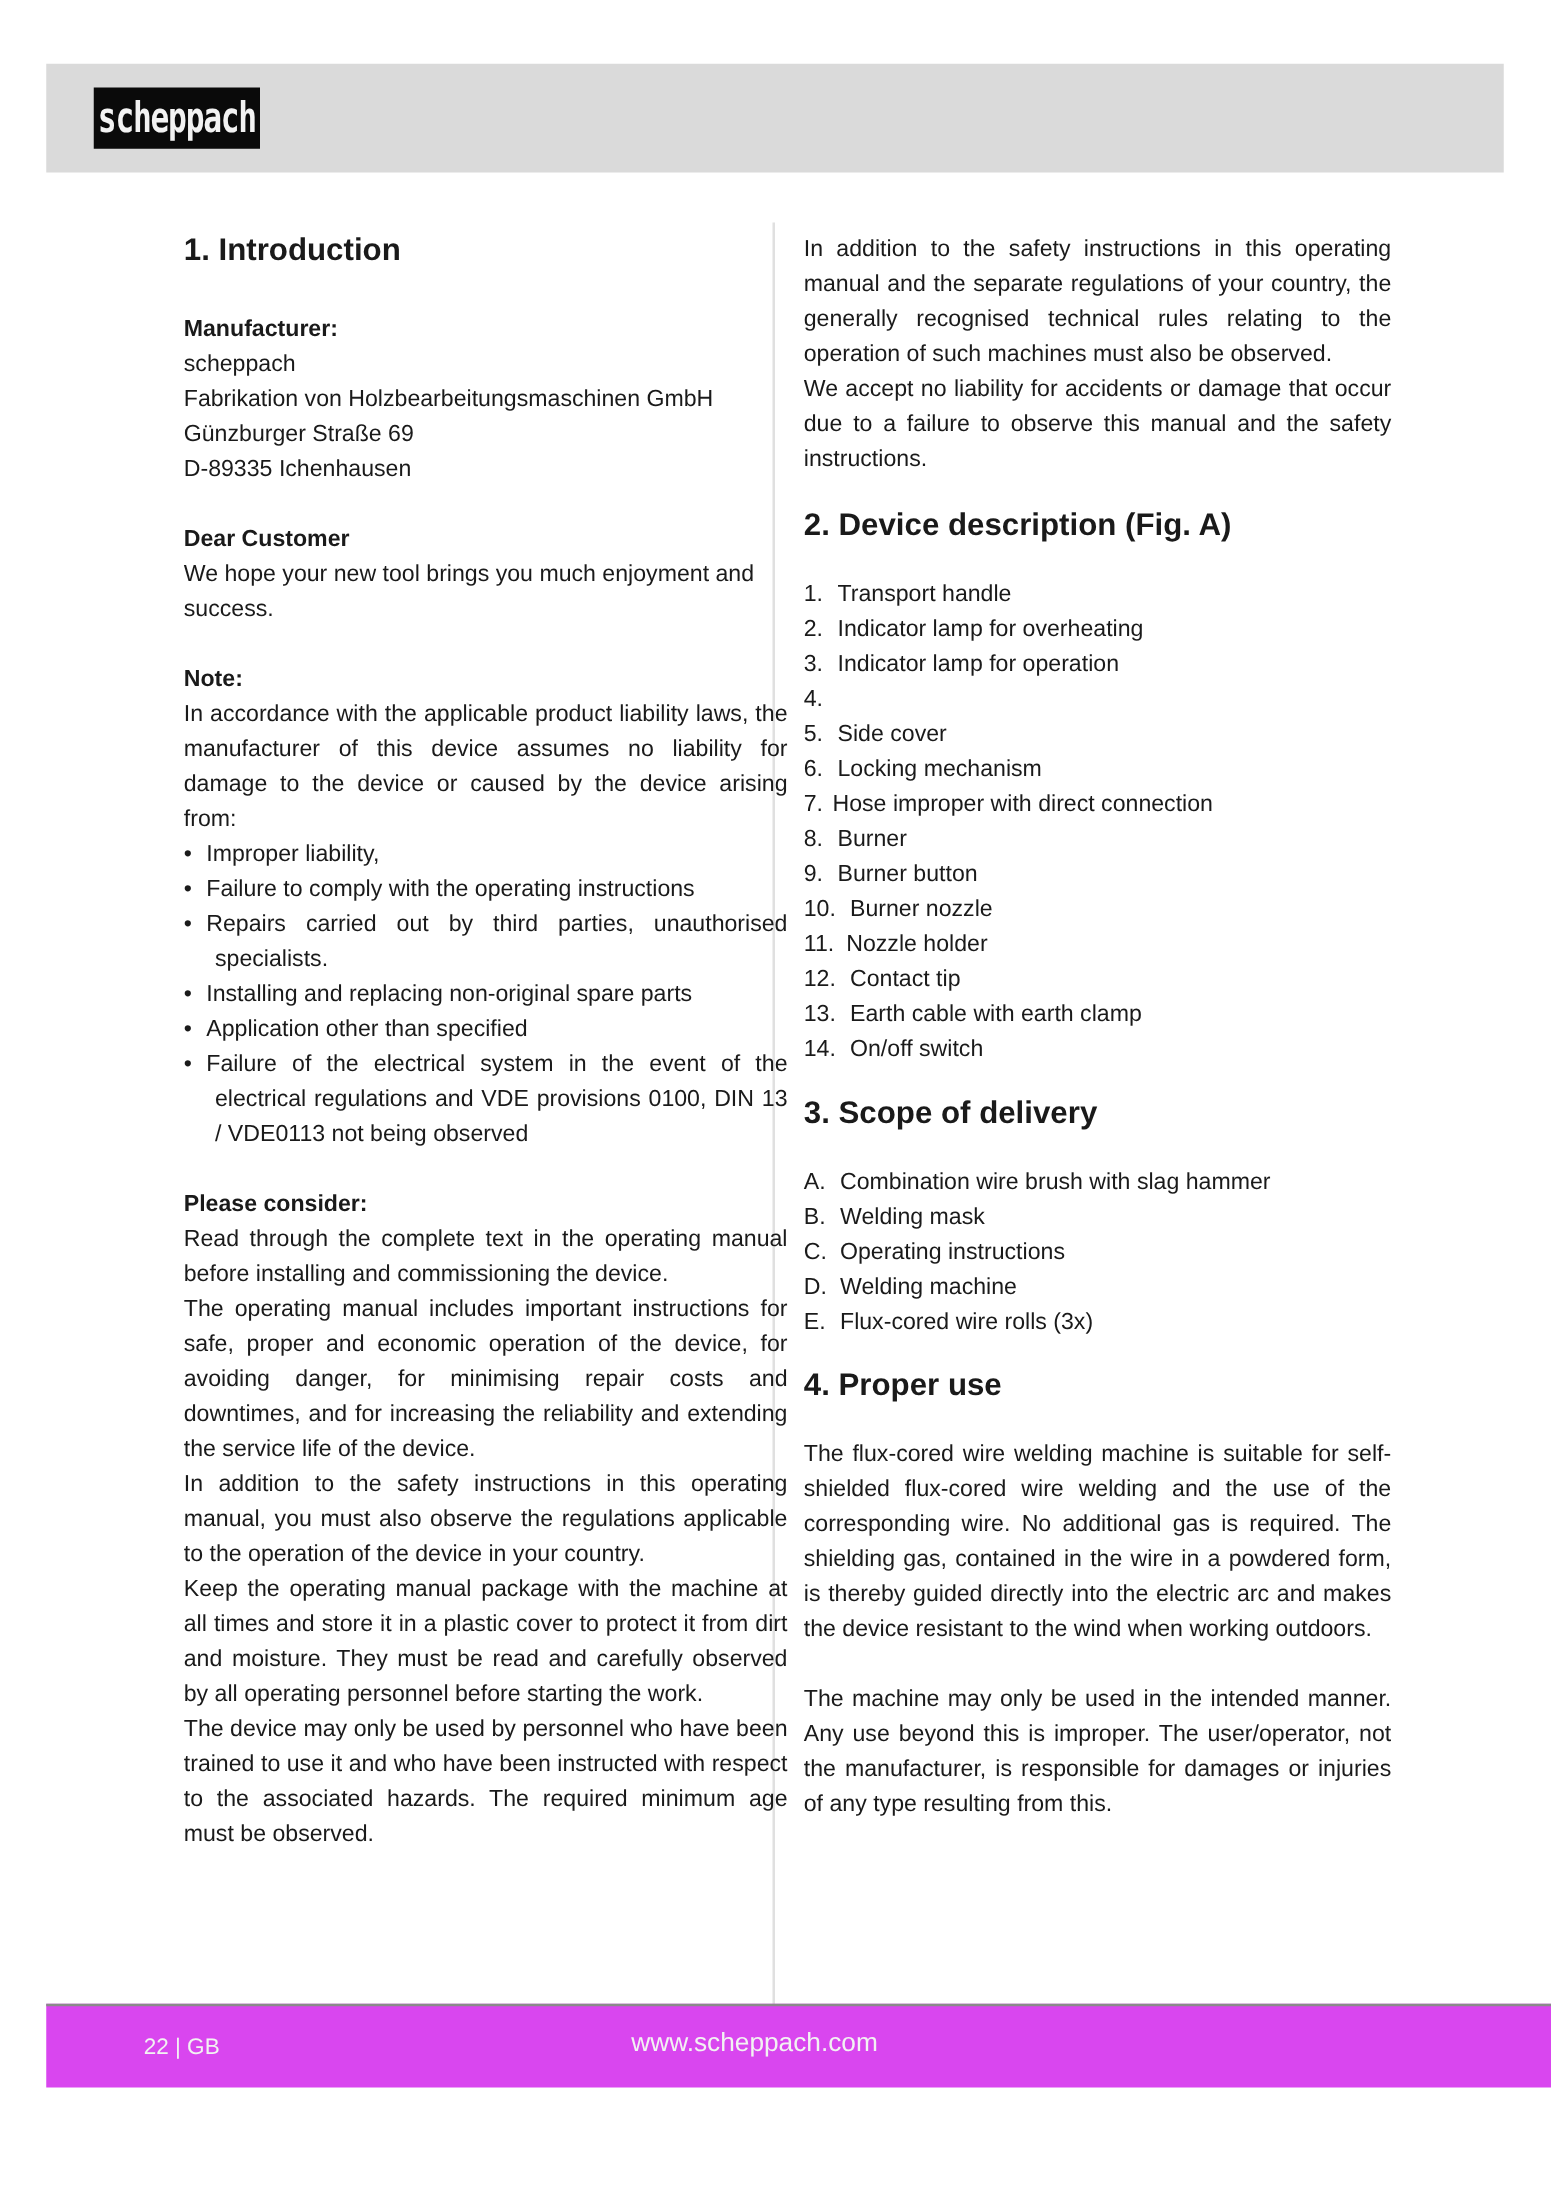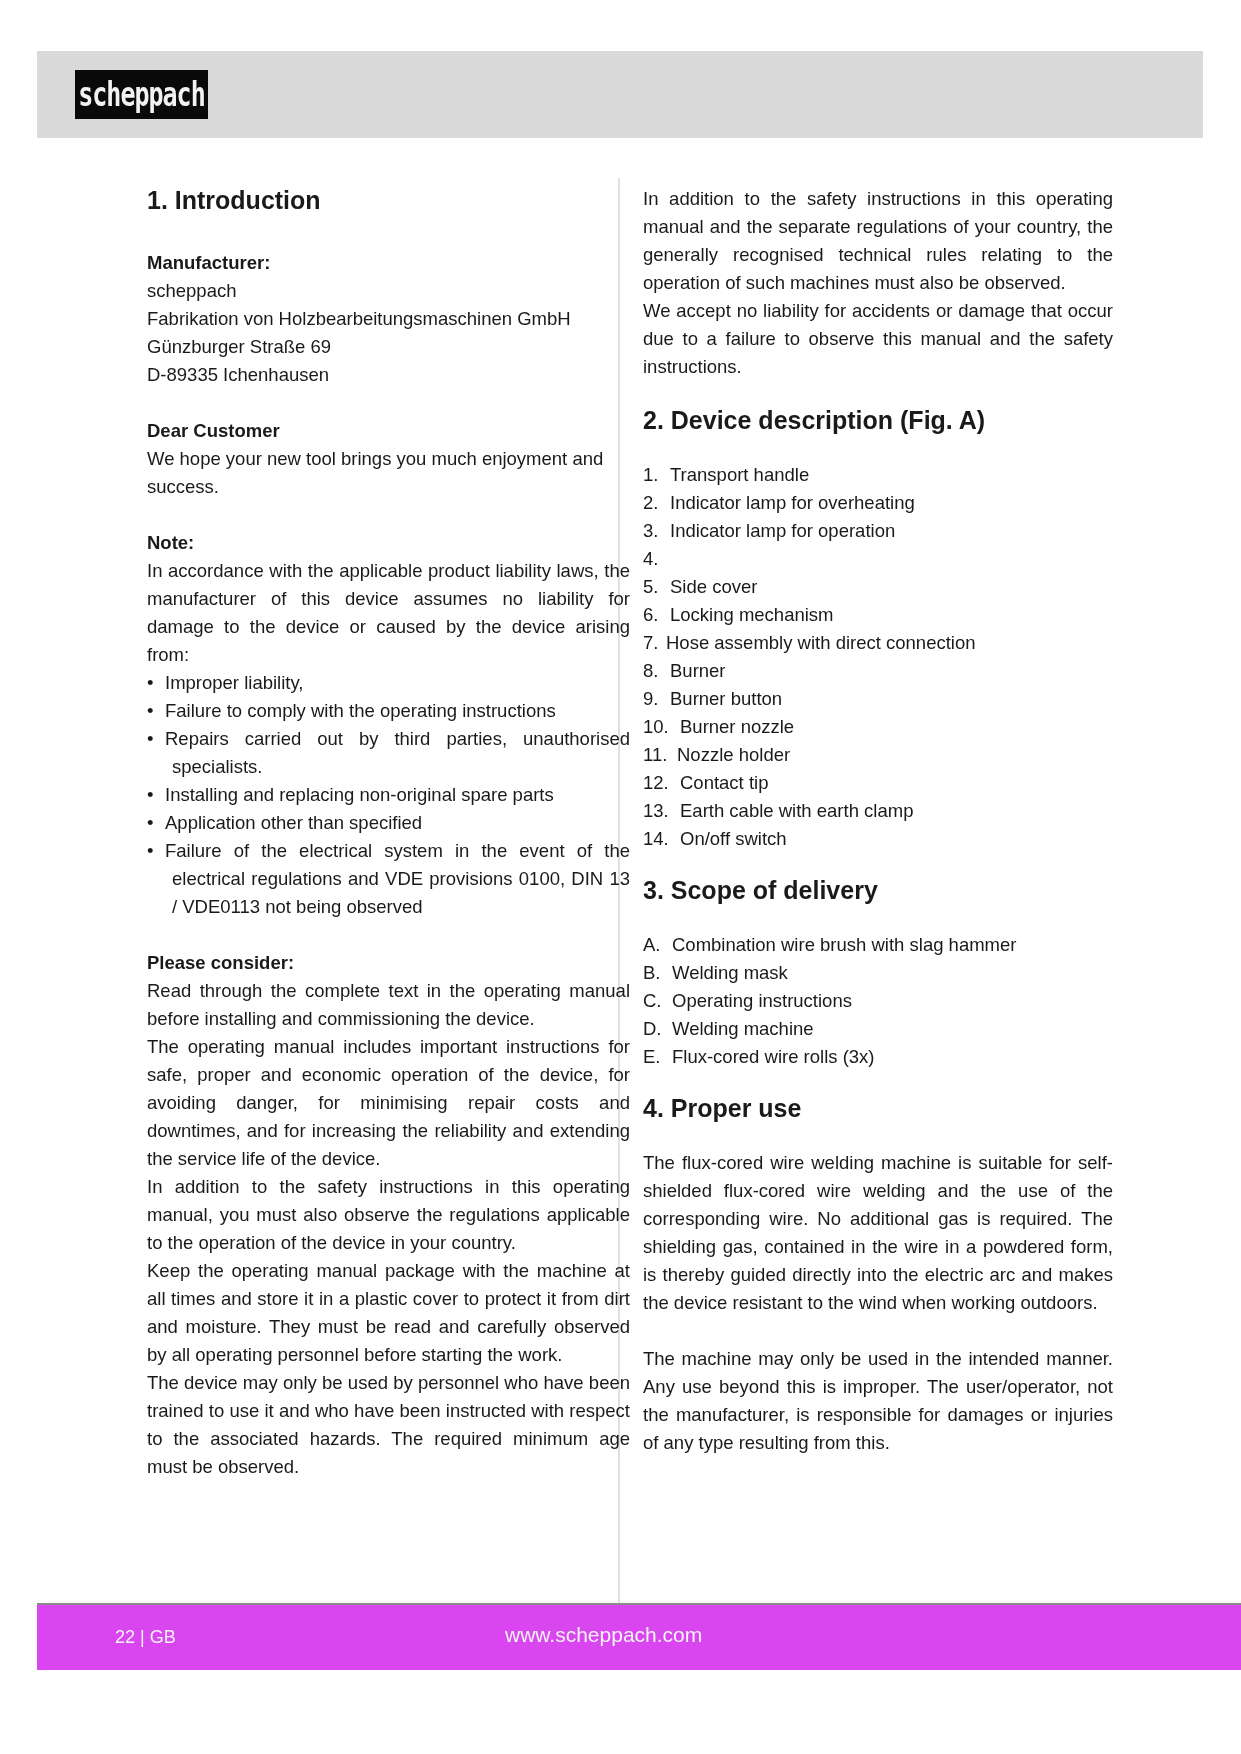--- a/index.html
+++ b/index.html
@@ -115,21 +115,21 @@
     <li>
         <span class="n">5.</span>
         <span>Side cover</span>
       </li>
     <li>
         <span class="n">6.</span>
         <span>Locking mechanism</span>
       </li>
     <li>
         <span class="n" style="min-width:23px">7.</span>
-        <span>Hose assembly with direct connection</span>
+        <span>Hose improper with direct connection</span>
       </li>
     <li>
         <span class="n">8.</span>
         <span>Burner</span>
       </li>
     <li>
         <span class="n">9.</span>
         <span>Burner button</span>
       </li>
     <li>

